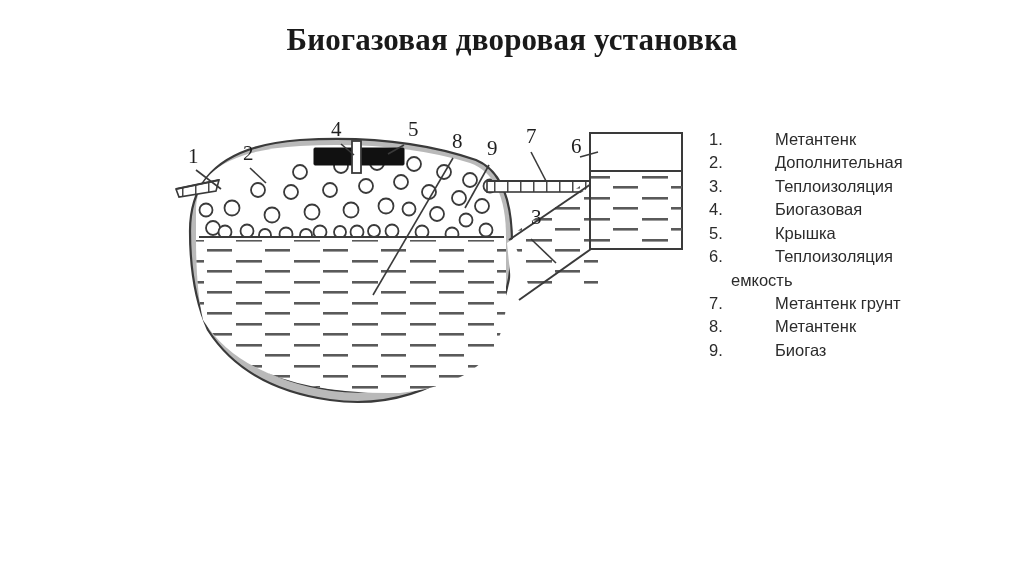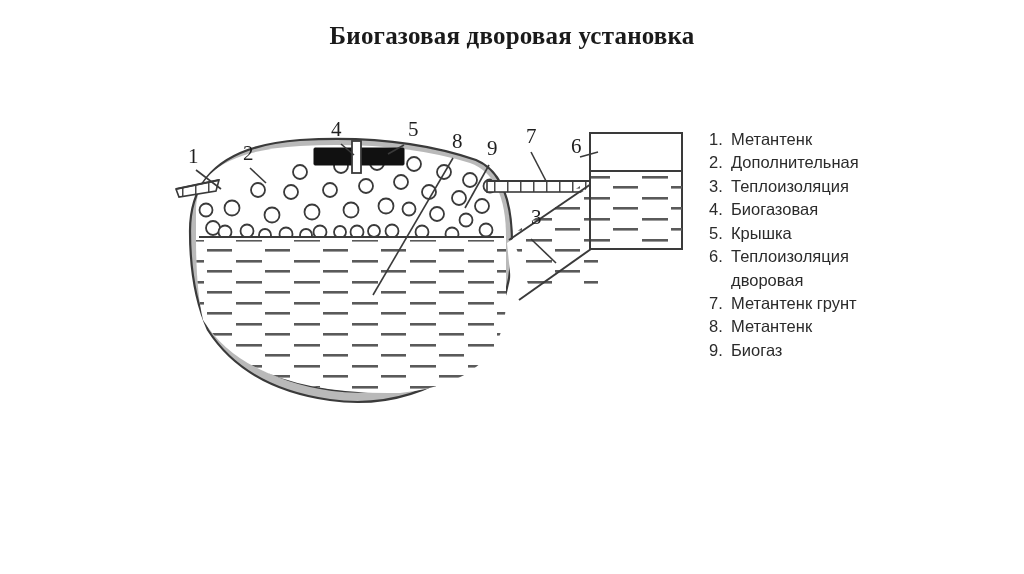--- a/index.html
+++ b/index.html
@@ -8,34 +8,34 @@
     width:1024px;height:574px;background:#ffffff;
     font-family:"Liberation Sans",sans-serif;
     overflow:hidden;position:relative;
   }
   #page{position:relative;width:1024px;height:574px;}
 
   .title{
     position:absolute;left:0;top:22px;width:1024px;
     text-align:center;
     font-family:"Liberation Serif",serif;
-    font-weight:bold;font-size:25px;color:#1a1a1a;
+    font-weight:bold;font-size:31px;color:#1a1a1a;
     letter-spacing:.2px;
   }
 
   #figure{position:absolute;left:0;top:0;width:1024px;height:574px;}
 
   .legend{
     position:absolute;left:709px;top:128px;width:300px;
     font-family:"Liberation Sans",sans-serif;
     font-size:16.5px;color:#2b2b2b;line-height:1.42;
   }
   .legend-row{display:flex;align-items:flex-start;}
   .legend-num{width:22px;flex:0 0 22px;}
-  .legend-text{flex:1 1 auto;}
+  .legend-text{flex:1 1 auto;margin-left:44px;}
   .legend-cont{padding-left:22px;}
 </style>
 </head>
 <body>
 
 <div id="page">
 
   <div class="title">Биогазовая дворовая установка</div>
 
   <svg id="figure" viewBox="0 0 1024 574">
@@ -196,21 +196,21 @@
       <span class="legend-text">Биогазовая</span>
     </div>
     <div class="legend-row">
       <span class="legend-num">5.</span>
       <span class="legend-text">Крышка</span>
     </div>
     <div class="legend-row">
       <span class="legend-num">6.</span>
       <span class="legend-text">Теплоизоляция</span>
     </div>
-    <div class="legend-cont">дворовая</div>
+    <div class="legend-cont">емкость</div>
     <div class="legend-row">
       <span class="legend-num">7.</span>
       <span class="legend-text">Метантенк грунт</span>
     </div>
     <div class="legend-row">
       <span class="legend-num">8.</span>
       <span class="legend-text">Метантенк</span>
     </div>
     <div class="legend-row">
       <span class="legend-num">9.</span>

